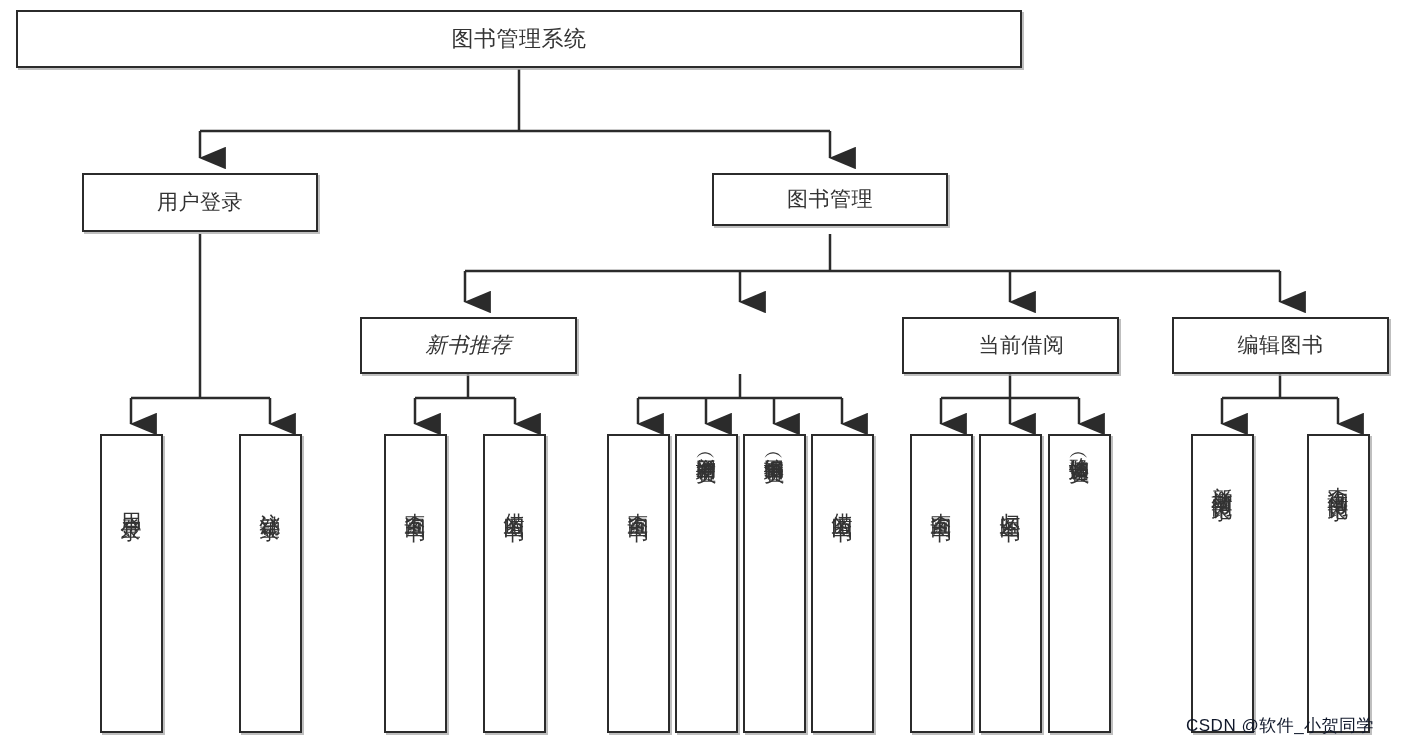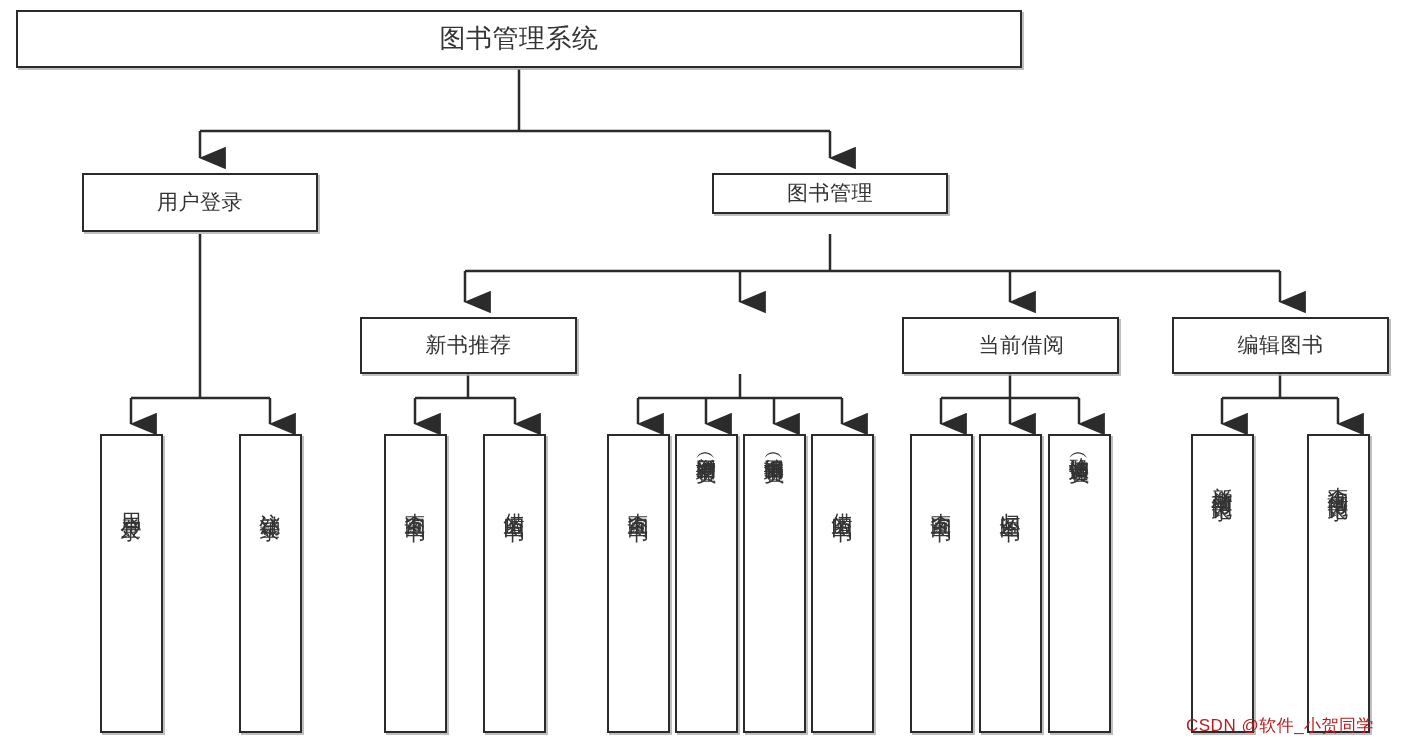--- a/index.html
+++ b/index.html
@@ -38,21 +38,21 @@
     text-align: center;
     white-space: nowrap;
     line-height: 1.05;
     color: #333333;
   }
   
   .node.horiz .lbl {
     font-size: 21px;
     letter-spacing: 0.5px;
   }
-  .node.root .lbl { font-size: 26px; }
+  .node.root .lbl { font-size: 22px; }
   
   .node.vert {
     align-items: flex-start;
     justify-content: center;
     padding-top: 4px;
   }
   .node.vert .lbl {
     writing-mode: vertical-rl;
     text-orientation: upright;
     font-size: 21px;
@@ -62,21 +62,21 @@
   }
   .node.vert.tall .lbl {
     font-size: 20px;
     letter-spacing: 1px;
   }
   .watermark {
     position: absolute;
     left: 1186px;
     top: 714px;
     font-size: 17px;
-    color: #b91c1c;
+    color: #0f172a;
     white-space: nowrap;
     letter-spacing: 0.5px;
   }
 </style>
 </head>
 <body>
 
 <div id="canvas">
 
   <svg class="connectors" viewBox="0 0 1405 747">
@@ -129,25 +129,25 @@
     </g>
   </svg>
 
   <div class="node horiz root" style="left:16px; top:10px; width:1006px; height:58px;">
     <span class="lbl">图书管理系统</span>
   </div>
 
   <div class="node horiz" style="left:82px; top:173px; width:236px; height:59px;">
     <span class="lbl">用户登录</span>
   </div>
-  <div class="node horiz" style="left:712px; top:173px; width:236px; height:41px;">
+  <div class="node horiz" style="left:712px; top:173px; width:236px; height:53px;">
     <span class="lbl">图书管理</span>
   </div>
 
-  <div class="node horiz" style="left:360px; top:317px; width:217px; height:57px;">
+  <div class="node horiz" style="left:360px; top:317px; width:217px; height:57px;font-style:italic;">
     <span class="lbl">新书推荐</span>
   </div>
   <div class="node horiz" style="left:902px; top:317px; width:217px; height:57px;padding-left:22px;">
     <span class="lbl">当前借阅</span>
   </div>
   <div class="node horiz" style="left:1172px; top:317px; width:217px; height:57px;">
     <span class="lbl">编辑图书</span>
   </div>
 
   <div class="node vert" style="left:100px; top:434px; width:63px; height:299px; padding-top:60px;">

